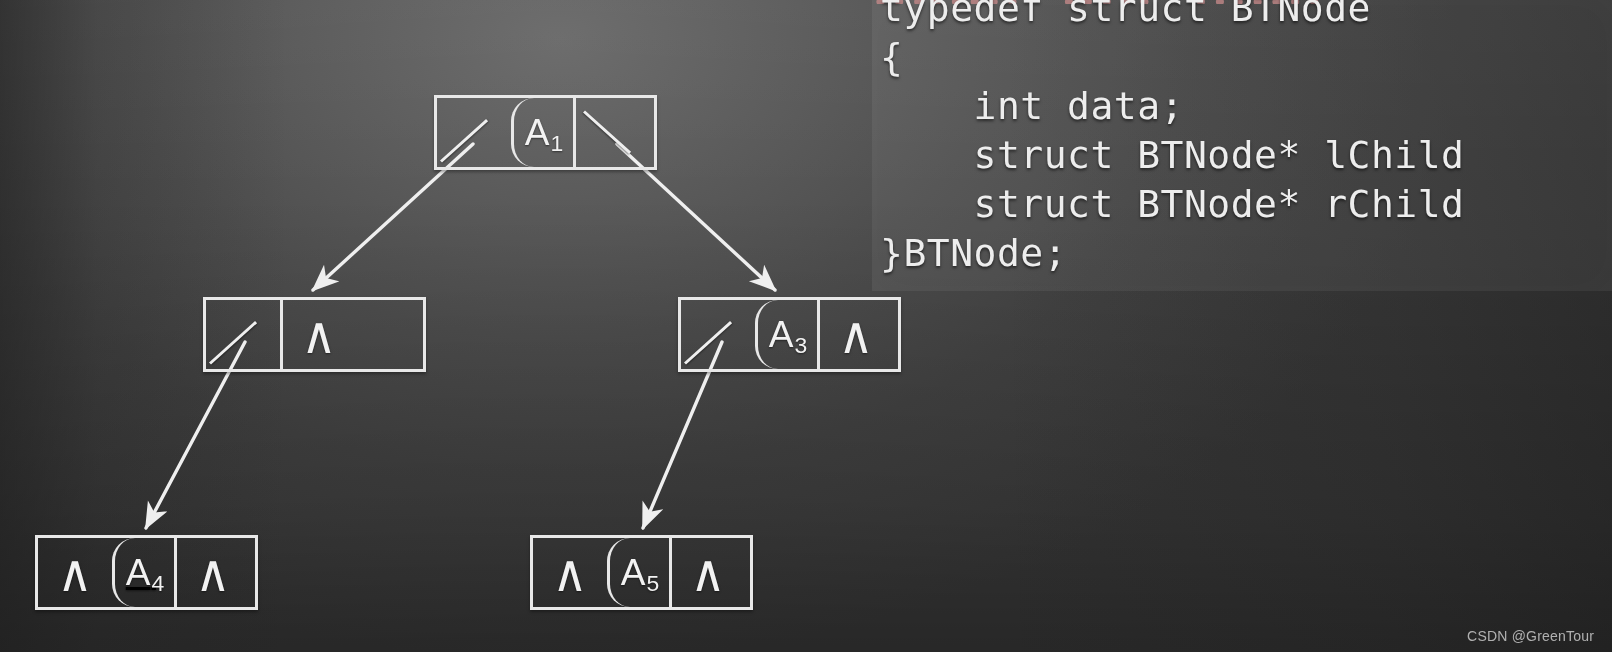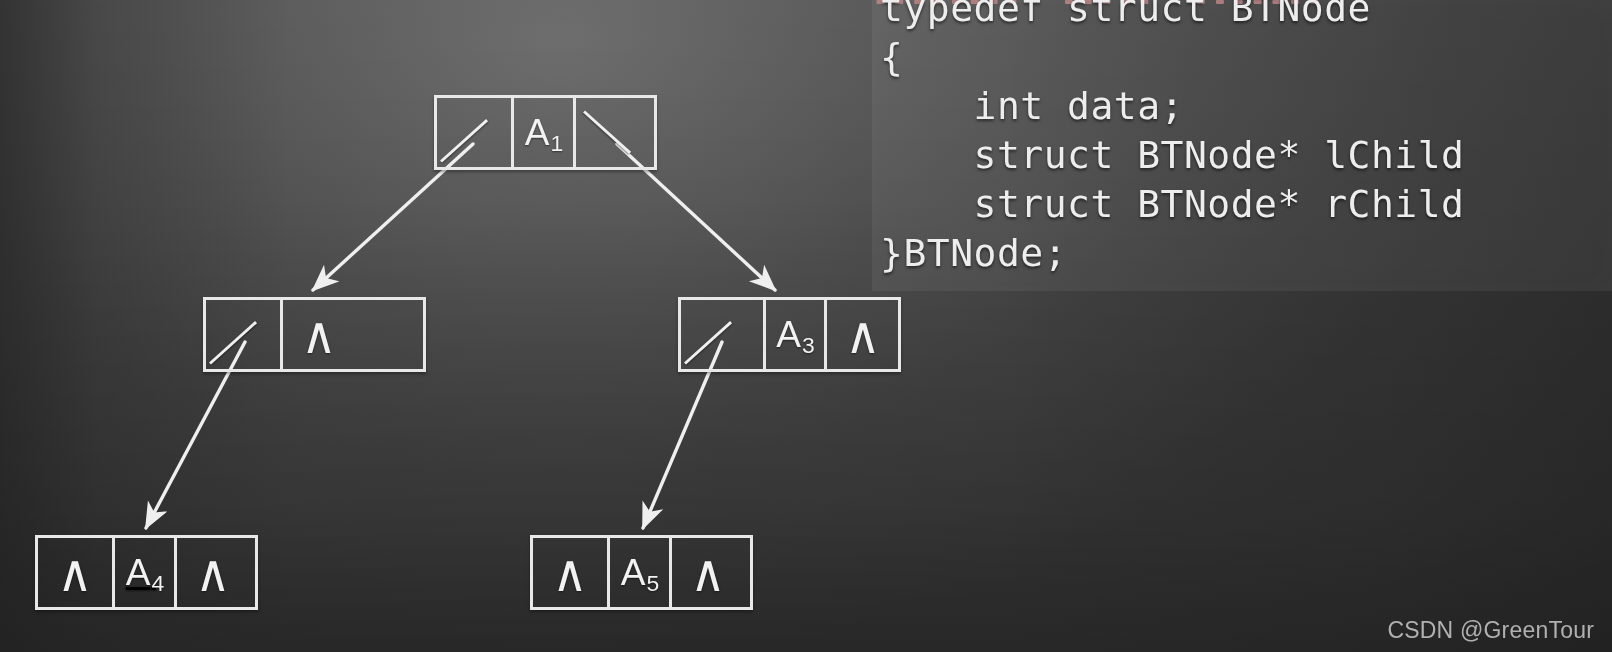--- a/index.html
+++ b/index.html
@@ -52,21 +52,21 @@
   .cell {
     position: relative;
     box-sizing: border-box;
     display: flex;
     align-items: center;
     justify-content: center;
     overflow: hidden;
   }
   .cell + .cell { border-left: 3px solid #e8e8e8; }
   .cell-ptr  { width: 74px; }
-  .cell-data { width: 62px; }
+  .cell-data { width: 62px; border-radius: 23px; }
   .cell-null { width: 74px; }
 
   .data-label {
     color: #f2f2f2;
     font-size: 37px;
     line-height: 1;
     letter-spacing: 0px;
     text-shadow: 0 1px 2px rgba(0,0,0,0.5);
     white-space: nowrap;
   }
@@ -142,21 +142,21 @@
     height: 18px;
   }
 
   
   #watermark {
     position: absolute;
     right: 18px;
     bottom: 8px;
     color: #cfcfcf;
     opacity: 0.82;
-    font-size: 23px;
+    font-size: 14px;
     font-family: "Liberation Sans", sans-serif;
     letter-spacing: 0.2px;
     white-space: nowrap;
   }
 </style>
 </head>
 <body>
 
 <div id="screen">
 
@@ -194,21 +194,21 @@
           <div class="ptr-stub" style="width: 62px; left: 4px; top: 62px; transform: rotate(-42deg);"></div>
         </div>
         <div class="cell cell-null" style="border-left-color: rgb(232, 232, 232);">
           <span class="null-mark">∧</span>
         </div>
       </div>
       <div class="node" style="left: 678px; top: 297px; width: 223px; height: 75px; border-color: rgb(232, 232, 232);">
         <div class="cell cell-ptr" style="border-left-color: rgb(232, 232, 232);">
           <div class="ptr-stub" style="width: 62px; left: 4px; top: 62px; transform: rotate(-42deg);"></div>
         </div>
-        <div class="cell cell-data" style="border-left-color: rgb(232, 232, 232); margin-left: 8px;">
+        <div class="cell cell-data" style="border-left-color: rgb(232, 232, 232);">
           <span class="data-label">A<sub>3</sub></span>
         </div>
         <div class="cell cell-null" style="border-left-color: rgb(232, 232, 232);">
           <span class="null-mark">∧</span>
         </div>
       </div>
       <div class="node" style="left: 35px; top: 535px; width: 223px; height: 75px; border-color: rgb(232, 232, 232);">
         <div class="cell cell-null" style="border-left-color: rgb(232, 232, 232);">
           <span class="null-mark">∧</span>
         </div>

